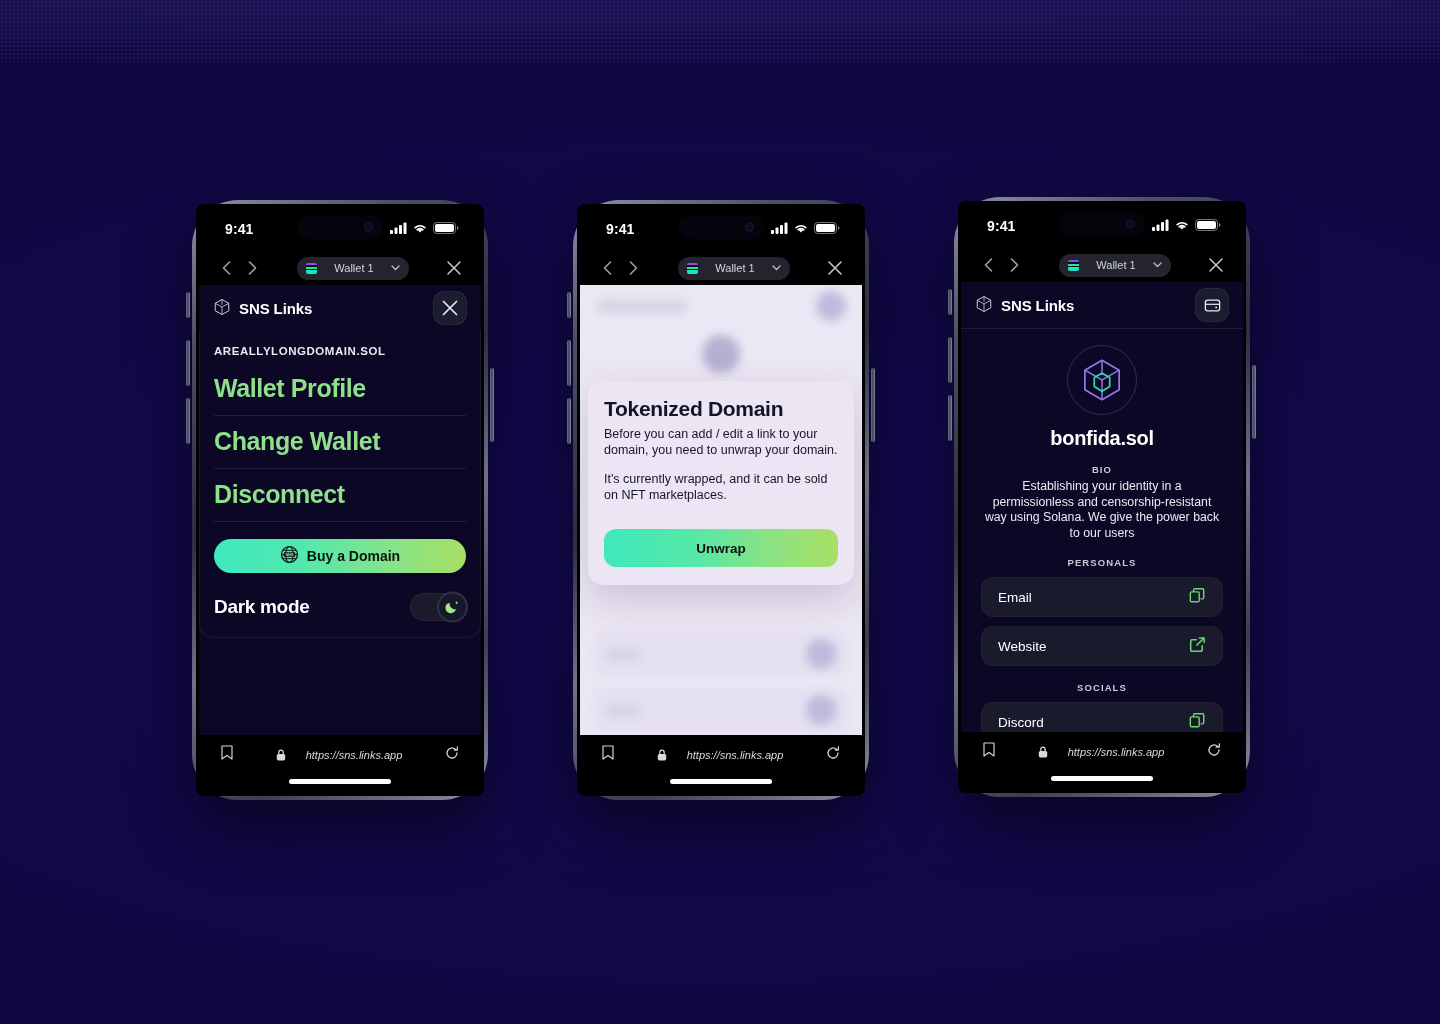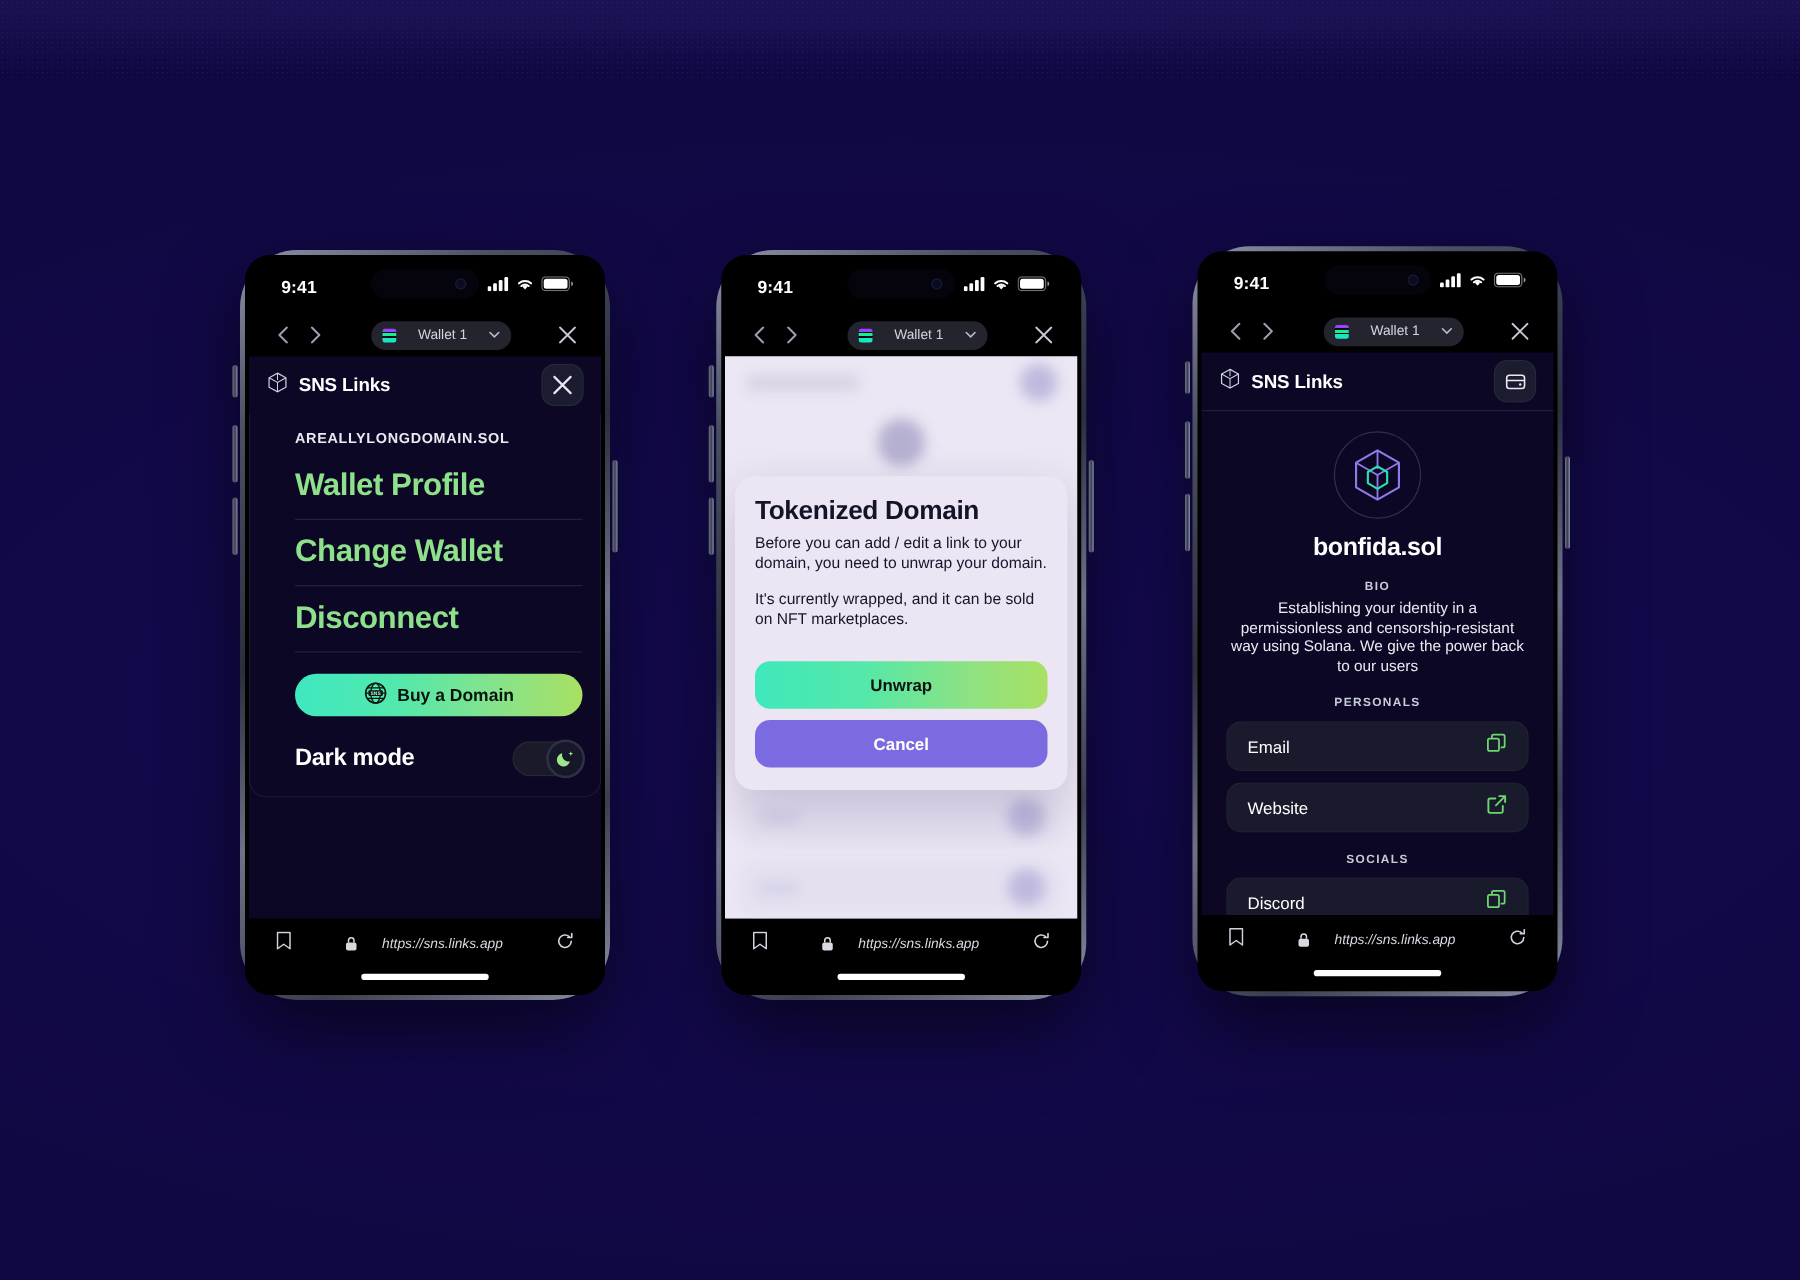--- a/index.html
+++ b/index.html
@@ -37,21 +37,21 @@
     position: absolute;
     width: 296px; height: 600px;
     border-radius: 46px;
     background: linear-gradient(145deg,#8e93a8 0%, #4a4f63 18%, #2a2e3d 42%, #6d7288 60%, #3a3e4e 80%, #8b90a4 100%);
     padding: 4px;
     box-shadow: 0 24px 60px rgba(0,0,0,.55);
   }
   .phone-inner {
     position: relative;
     width: 100%; height: 100%;
-    border-radius: 20px;
+    border-radius: 8px;
     background: #000;
     padding: 3px;
     overflow: hidden;
   }
   .screen {
     position: relative;
     width: 100%; height: 100%;
     border-radius: 39px;
     overflow: hidden;
     background: #000;
@@ -157,21 +157,21 @@
   }
   .toggle-knob {
     position:absolute; right: -3px; top: 50%; transform: translateY(-50%);
     width: 31px; height: 31px; border-radius: 50%;
     background: #16182a; border: 2px solid #2e3146;
     display:flex; align-items:center; justify-content:center;
   }
   .panel-card {
     border: 1px solid rgba(255,255,255,.07);
     border-radius: 0 0 14px 14px; border-top: none;
-    margin-top: 0; padding-bottom: 16px; padding-left: 22px;
+    margin-top: 0; padding-bottom: 16px;
   }
 
   
   .profile { padding: 16px 20px 0 20px; text-align:center; }
   .avatar {
     width: 70px; height: 70px; margin: 0 auto; border-radius:50%;
     border: 1px solid rgba(255,255,255,.16);
     display:flex; align-items:center; justify-content:center;
   }
   .profile-name { margin-top: 12px; color:#fff; font-size: 20px; font-weight: 800; letter-spacing:-.3px; }
@@ -450,21 +450,20 @@
               <div class="blur-circle" style="width:30px;height:30px;"></div>
             </div>
 
           </div>
 
           <div class="modal">
             <div class="modal-title">Tokenized Domain</div>
             <div class="modal-p">Before you can add / edit a link to your domain, you need to unwrap your domain.</div>
             <div class="modal-p2">It's currently wrapped, and it can be sold on NFT marketplaces.</div>
             <div class="modal-btn btn-unwrap">Unwrap</div>
-            <div class="modal-btn btn-cancel">Cancel</div>
           </div>
         </div>
 
         <div class="bottombar">
           <div class="bb-row">
             <span>
               <svg width="12" height="15" viewBox="0 0 12 15">
                   <path d="M1 1h10v13l-5-3.6L1 14V1z" stroke="#cfd3dd" stroke-width="1.2" fill="none" stroke-linejoin="round"></path>
                 </svg>
             </span>

